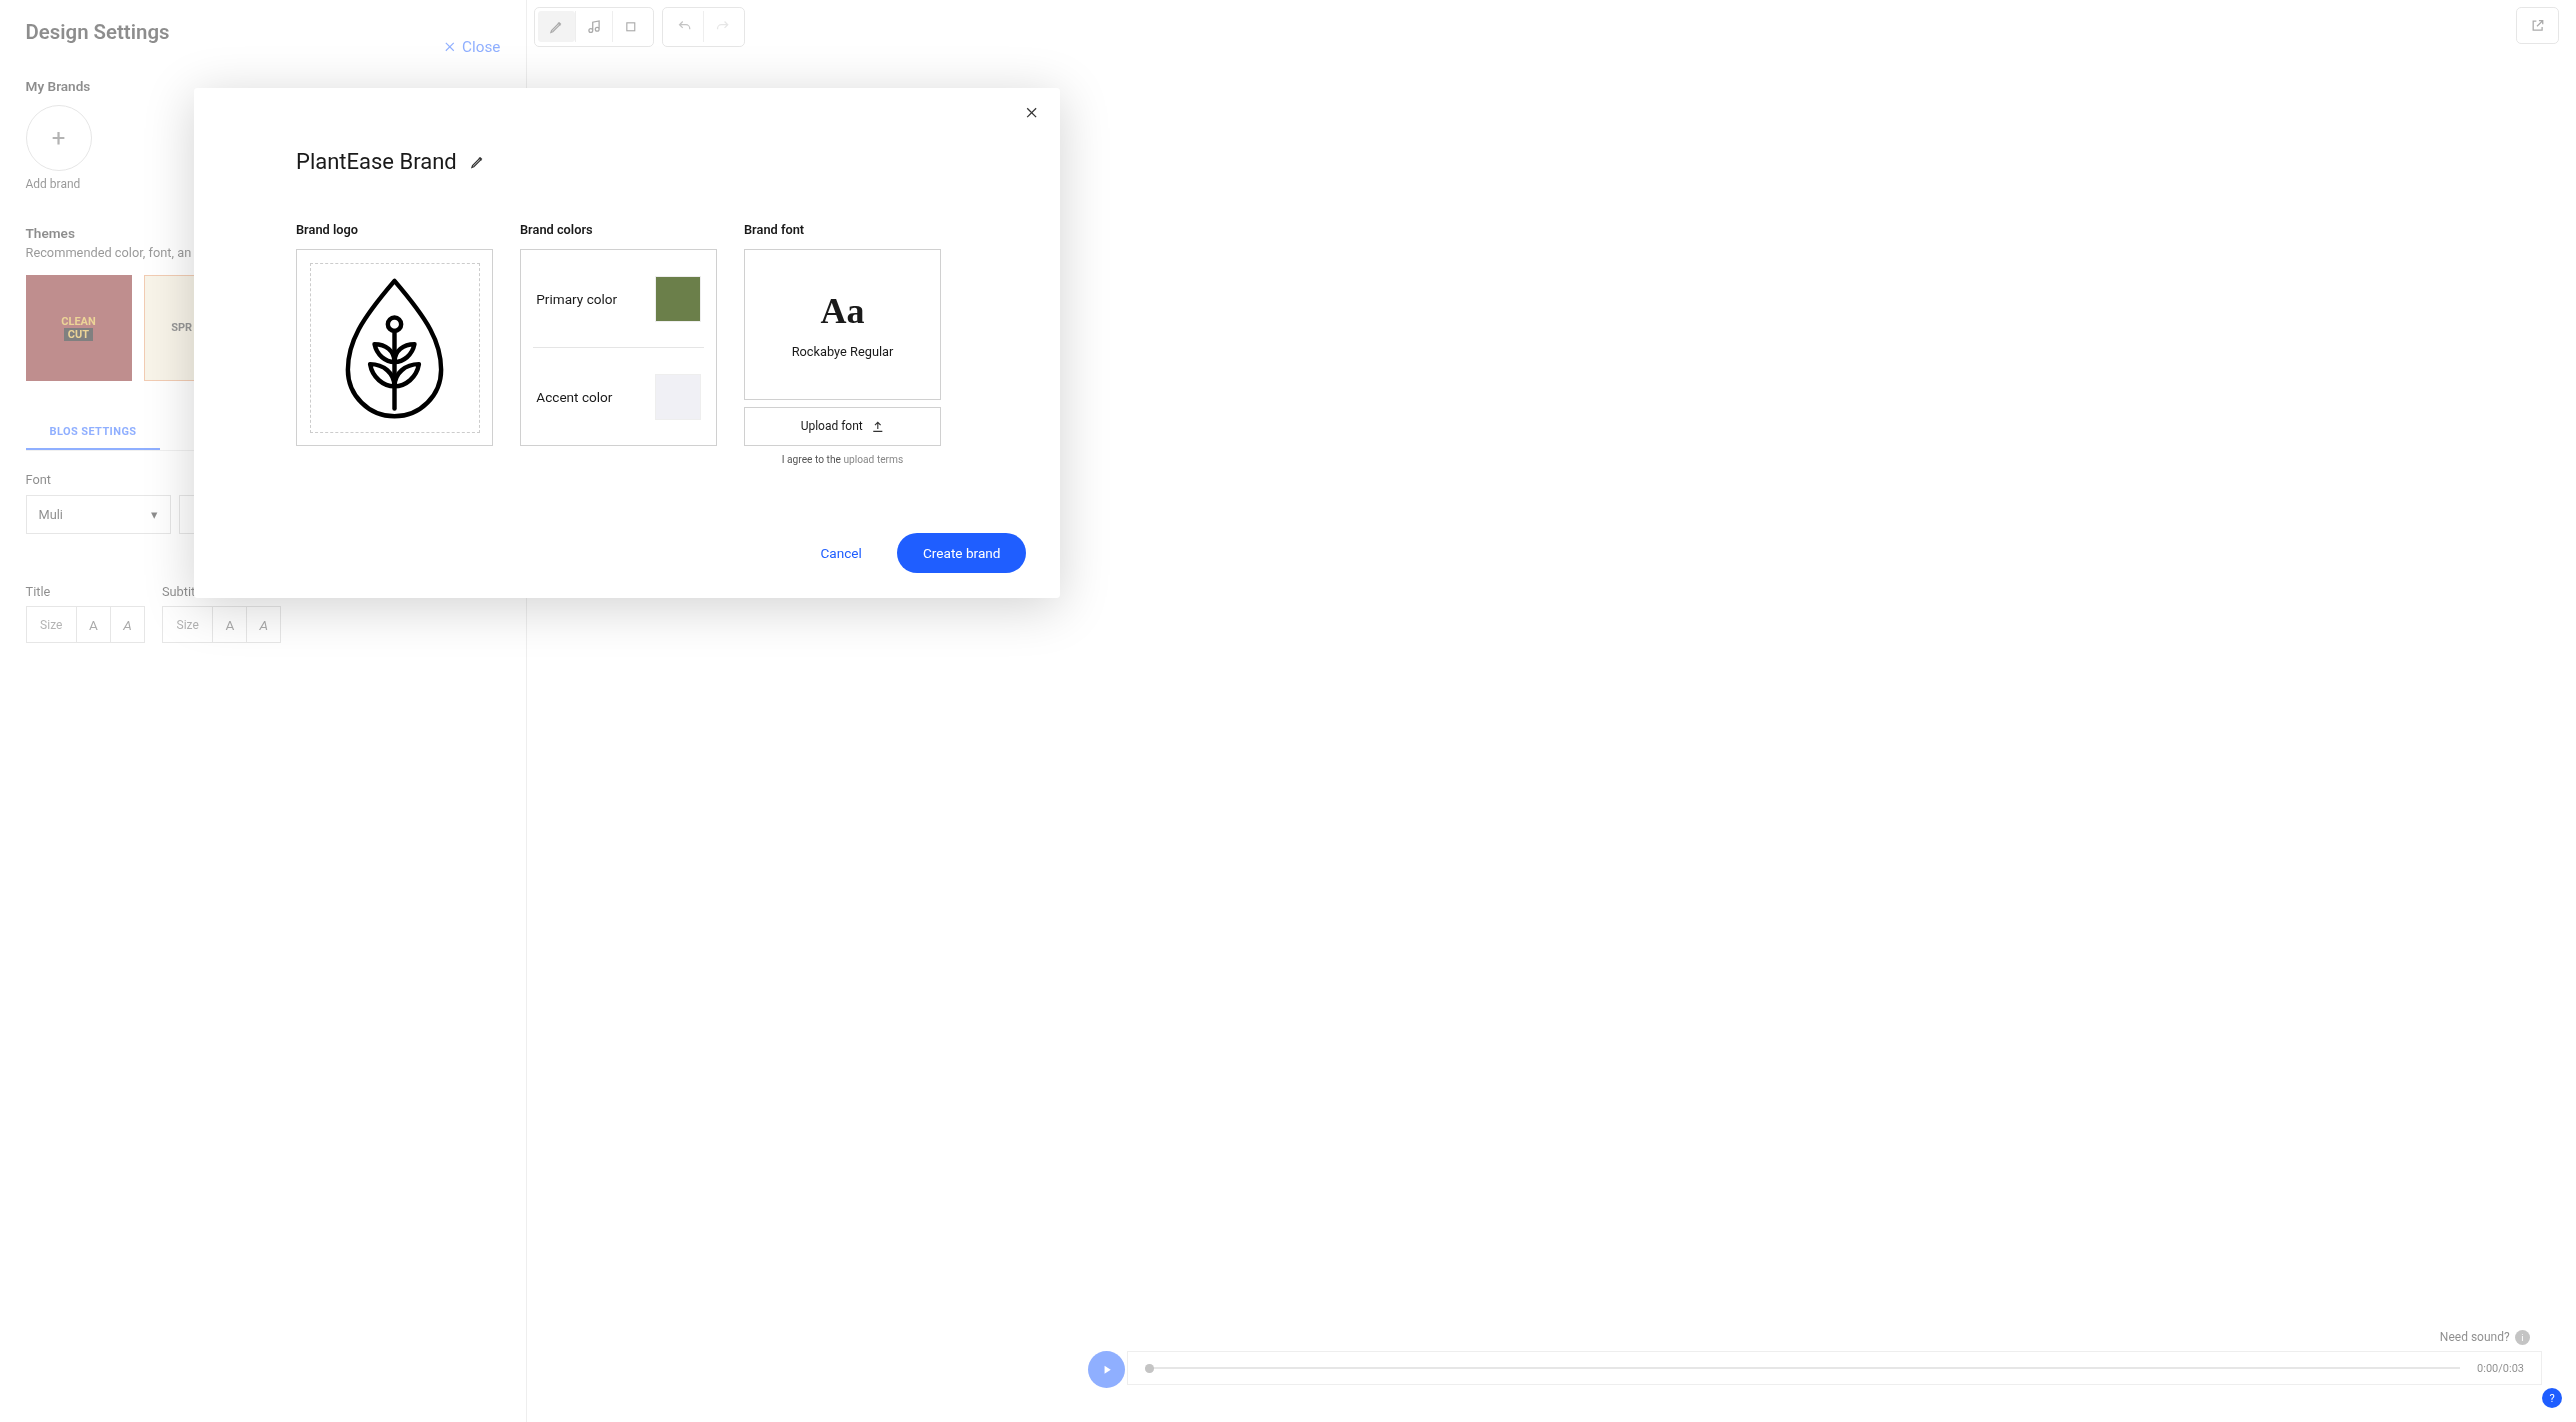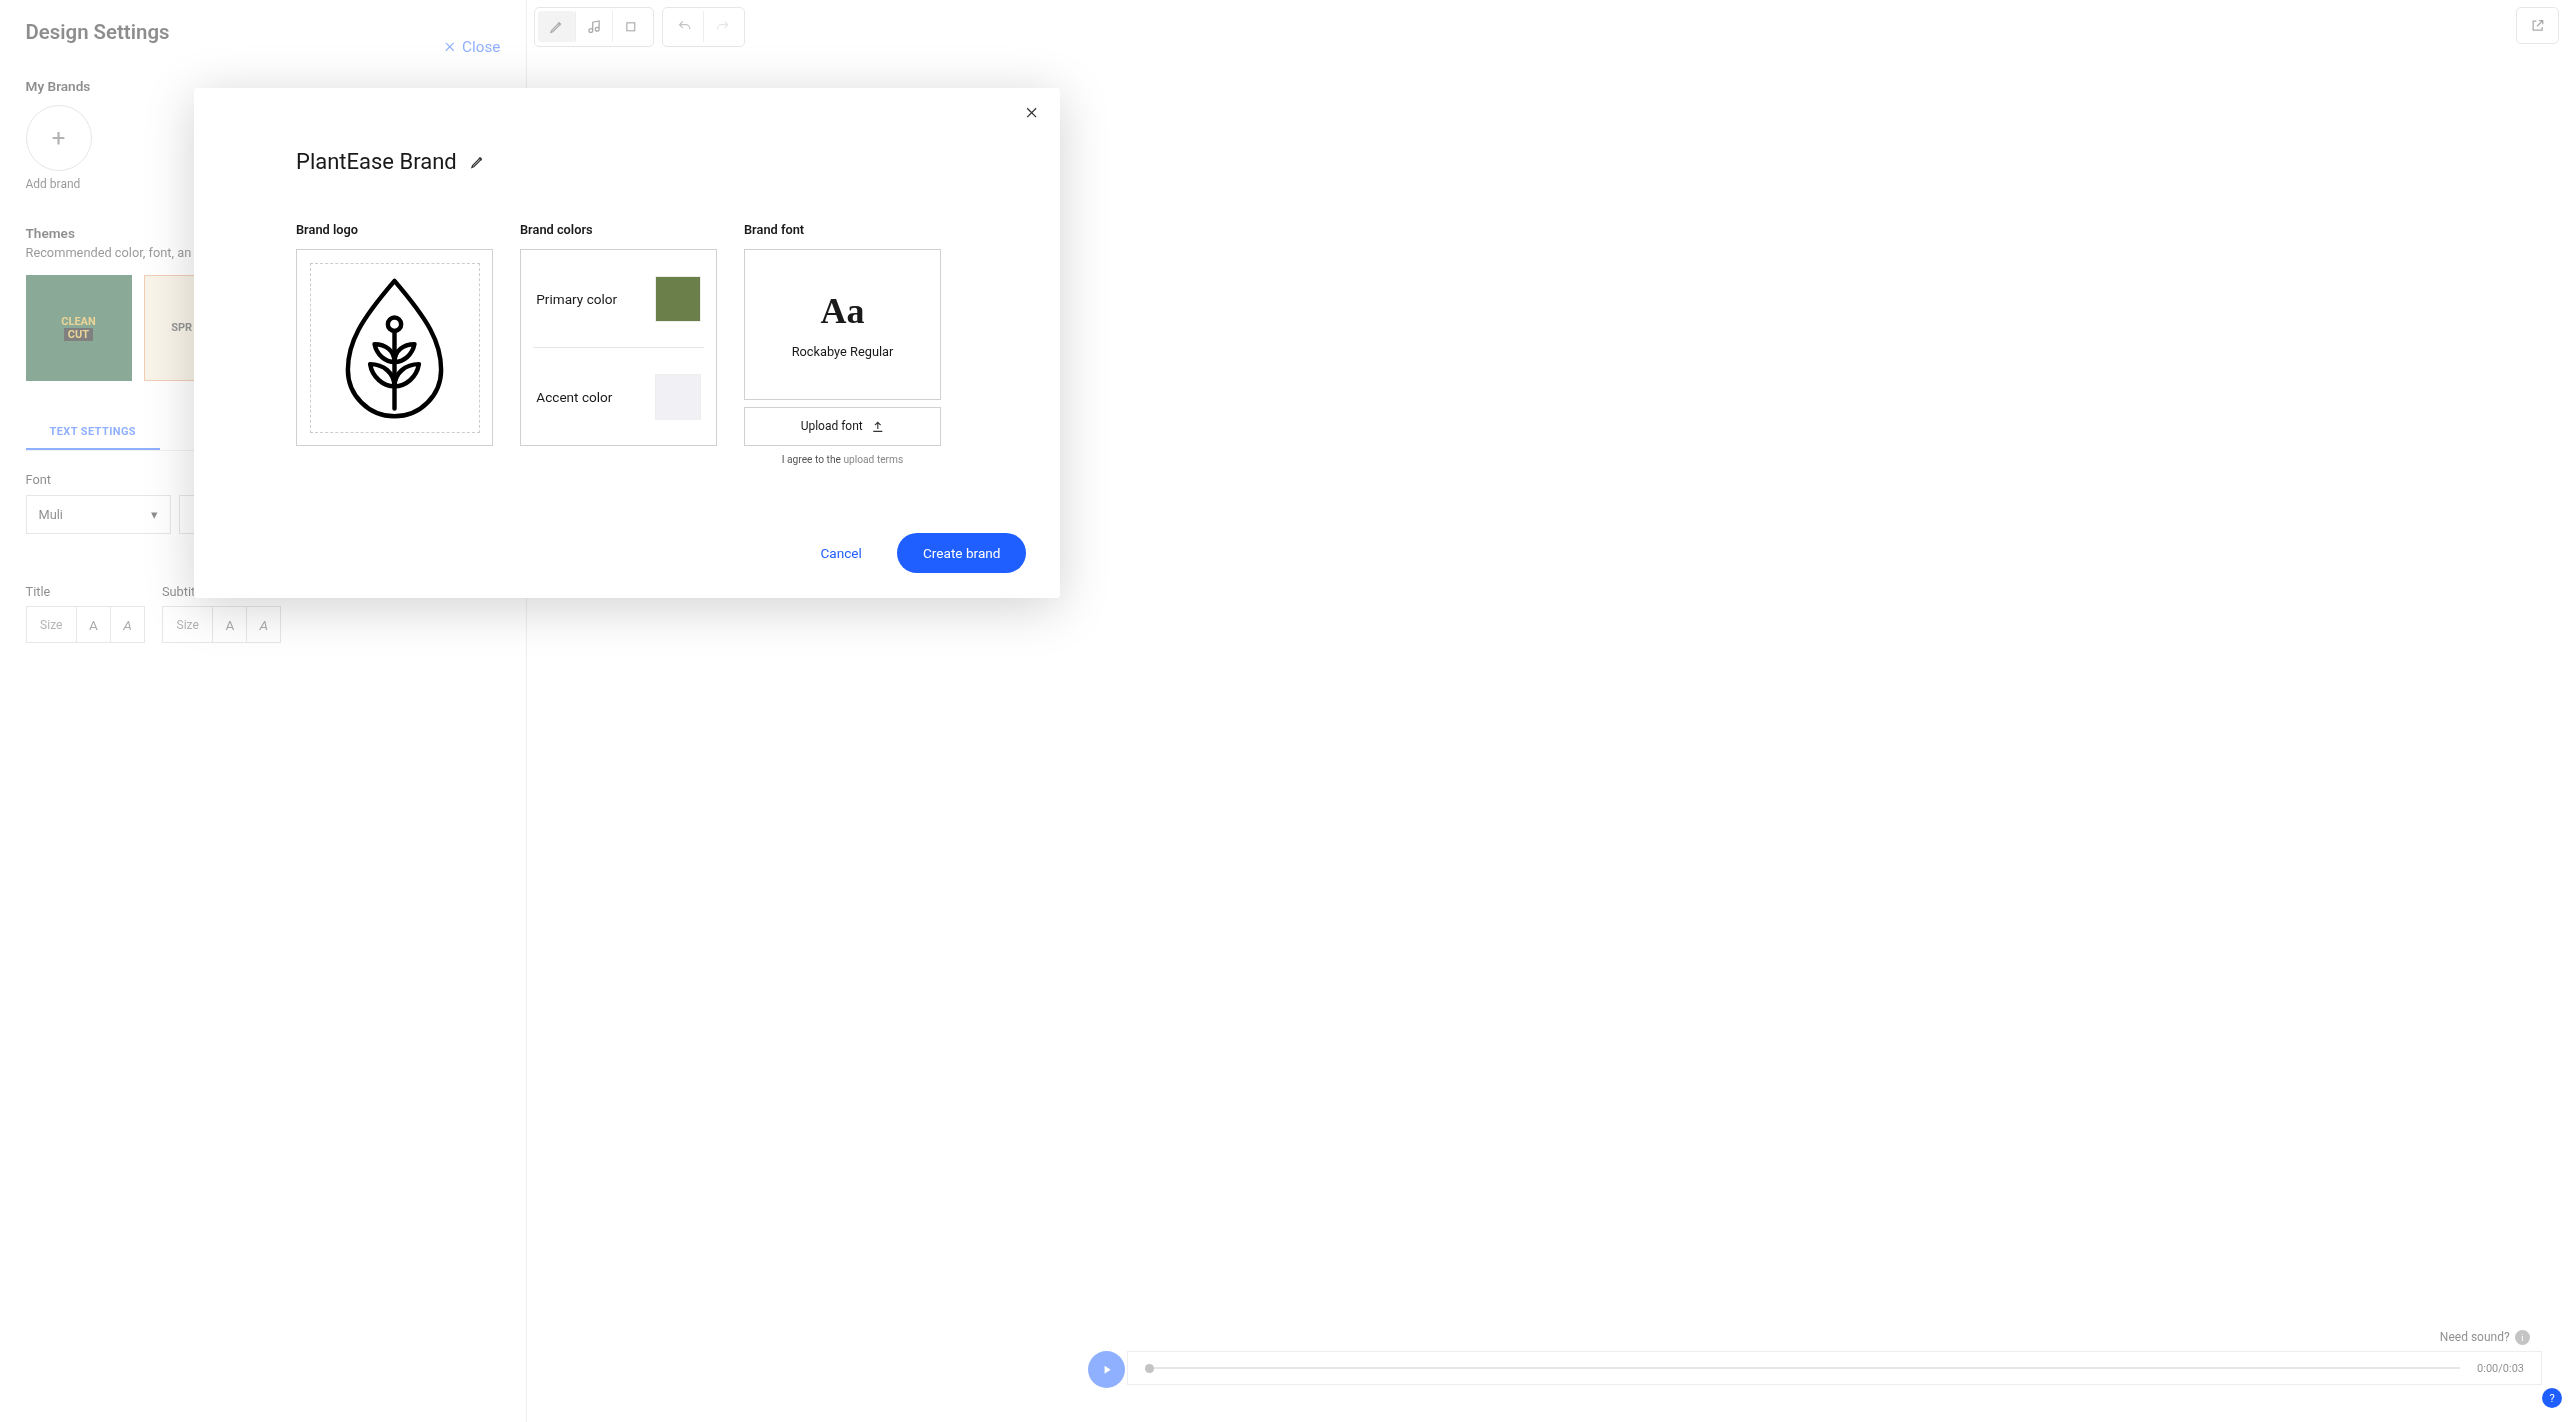--- a/index.html
+++ b/index.html
@@ -13,21 +13,21 @@
   .close-link { position: absolute; top: 38px; right: 25.5px; color: #1f5eff; font-size: 15.3px; display: flex; align-items: center; gap: 5.1px; cursor: pointer; }
   .close-link svg { width: 13.6px; height: 13.6px; }
 
   .section-label { font-size: 13.6px; font-weight: 600; margin-top: 34px; }
   .add-brand-circle { width: 66px; height: 66px; border: 0.9px solid #ccc; border-radius: 50%; display:flex; align-items:center; justify-content:center; margin-top:10.2px; font-size:24px; color:#666; }
   .add-brand-label { font-size: 12px; color:#333; margin-top:6.8px; }
 
   .themes-sub { font-size: 12.8px; color:#333; margin-top:3.4px; }
   .theme-grid { display:flex; flex-wrap:wrap; gap:12px; margin-top:15.3px; }
   .theme-card { width:106px; height:106px; display:flex; align-items:center; justify-content:center; font-size:11px; font-weight:700; text-align:center; line-height:1.2; }
-  .tc1 { background:#14532d; color:#d8a92f; }
+  .tc1 { background:#7f1d1d; color:#d8a92f; }
   .tc1 span{ background:#000; display:inline-block; padding:0 3.4px;}
   .tc2 { background:#f0e8d3; border:1.7px solid #e59866; color:#2d2d2d; }
   .tc3 { background:#9ab5a5; border:1.7px solid #e59866; color:#3c5a56; font-family:serif; font-size:12.8px; border-left:3.4px solid #ccc;}
   .tc4 { background:#f3efe7; color:#c34a2b; }
 
   .tabs-row { margin-top:34px; display:flex; border-bottom:0.9px solid #e0e0e0; }
   .tab-item { font-size:11px; font-weight:700; color:#1f5eff; letter-spacing:0.4px; padding: 10.2px 24px; border-bottom:2.6px solid #1f5eff; }
 
   .font-section { margin-top:20.4px; }
   .font-label { font-size:12.8px; }
@@ -124,21 +124,21 @@
         </div>
       <div class="theme-card tc3">
           <div>CALM WATERS</div>
         </div>
       <div class="theme-card tc4">
           <div>SMO</div>
         </div>
     </div>
 
     <div class="tabs-row">
-      <div class="tab-item">TEXT SETTINGS</div>
+      <div class="tab-item">BLOS SETTINGS</div>
     </div>
 
     <div class="font-section">
       <div class="font-label">Font</div>
       <div class="font-row">
         <div class="font-select">
           <span>Muli</span>
           <span>▾</span>
         </div>
         <div class="upload-btn-small">

